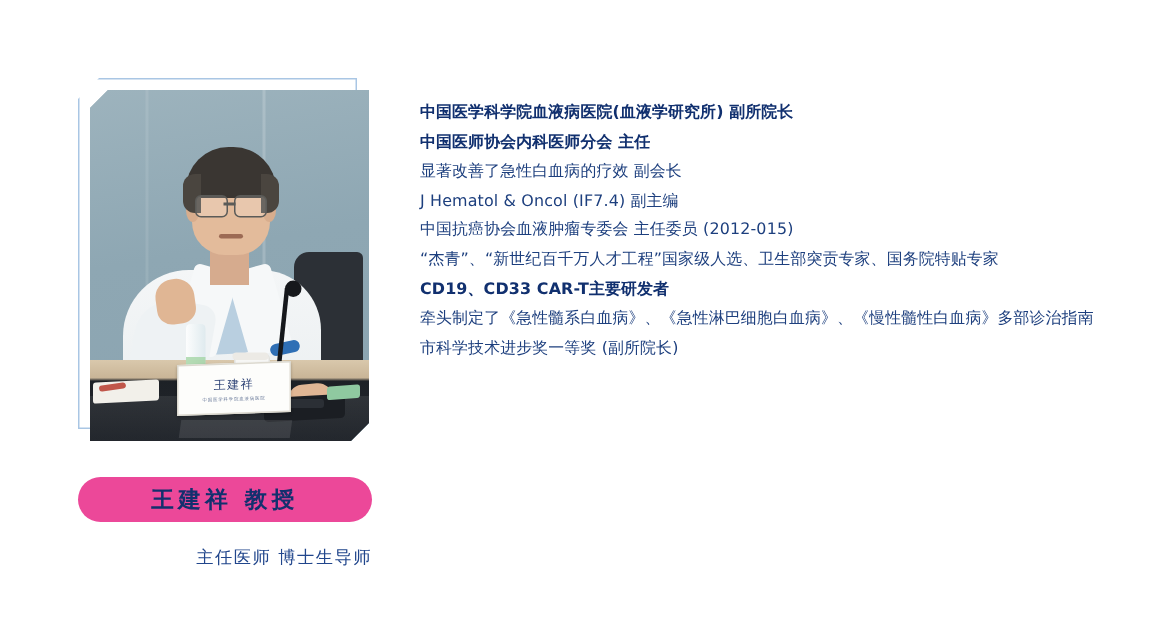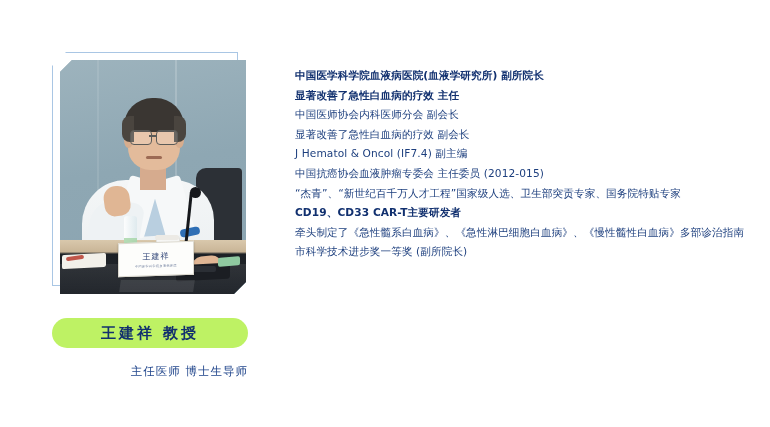--- a/index.html
+++ b/index.html
@@ -216,21 +216,21 @@
   .ph-refl {
     left: 60px; bottom: 2px; width: 74px; height: 12px;
     background: rgba(255,255,255,0.10); transform: skewX(-8deg);
   }
 
   
   .name-badge {
     margin-top: 22px;
     width: 196px;
     height: 30px;
-    background: #bef264;
+    background: #ec4899;
     border-radius: 15px;
     display: flex;
     align-items: center;
     justify-content: center;
   }
   .name-badge-text {
     font-size: 15px;
     font-weight: 700;
     color: #12306e;
     letter-spacing: 3px;
@@ -242,21 +242,21 @@
     text-align: right;
     font-size: 11.5px;
     color: #21468c;
     letter-spacing: 1px;
     font-family: "DejaVu Sans", sans-serif;
   }
 
   
   .right-col {
     position: absolute;
-    left: 295px;
+    left: 280px;
     top: 66px;
     width: 472px;
   }
   .cred-line {
     font-size: 10.6px;
     line-height: 19.6px;
     color: #1d3f7e;
     white-space: nowrap;
     font-family: "DejaVu Sans", sans-serif;
     letter-spacing: .1px;
@@ -328,22 +328,21 @@
 
     <div class="name-badge">
       <span class="name-badge-text">王建祥  教授</span>
     </div>
 
     <div class="name-sub">主任医师  博士生导师</div>
   </div>
 
   <div class="right-col">
     <div class="cred-line bold">中国医学科学院血液病医院(血液学研究所)  副所院长</div>
-    <div class="cred-line bold">显著改善了急性白血病的疗效 主任</div>
-    <div class="cred-line">中国医师协会内科医师分会  副会长</div>
+    <div class="cred-line bold">中国医师协会内科医师分会 主任</div>
     <div class="cred-line">显著改善了急性白血病的疗效  副会长</div>
     <div class="cred-line">J Hematol &amp; Oncol (IF7.4)  副主编</div>
     <div class="cred-line">中国抗癌协会血液肿瘤专委会  主任委员 (2012-015)</div>
     <div class="cred-line">“杰青”、“新世纪百千万人才工程”国家级人选、卫生部突贡专家、国务院特贴专家</div>
     <div class="cred-line bold">CD19、CD33 CAR-T主要研发者</div>
     <div class="cred-line">牵头制定了《急性髓系白血病》、《急性淋巴细胞白血病》、《慢性髓性白血病》多部诊治指南</div>
     <div class="cred-line">市科学技术进步奖一等奖 (副所院长)</div>
   </div>
 
 </div>

